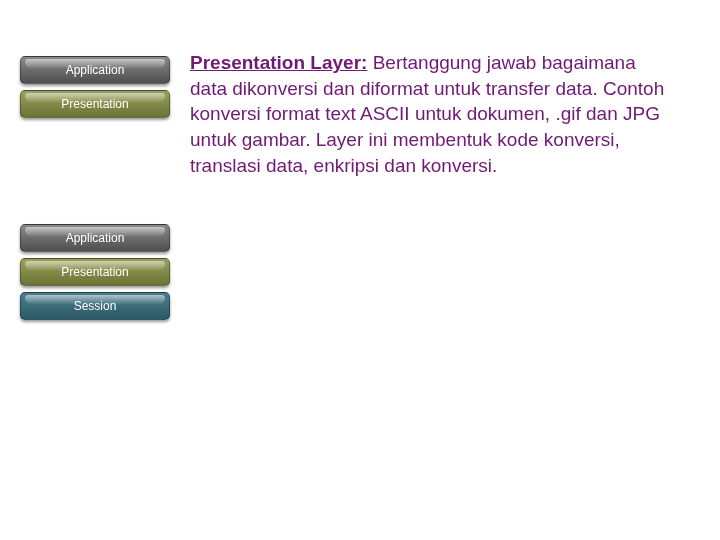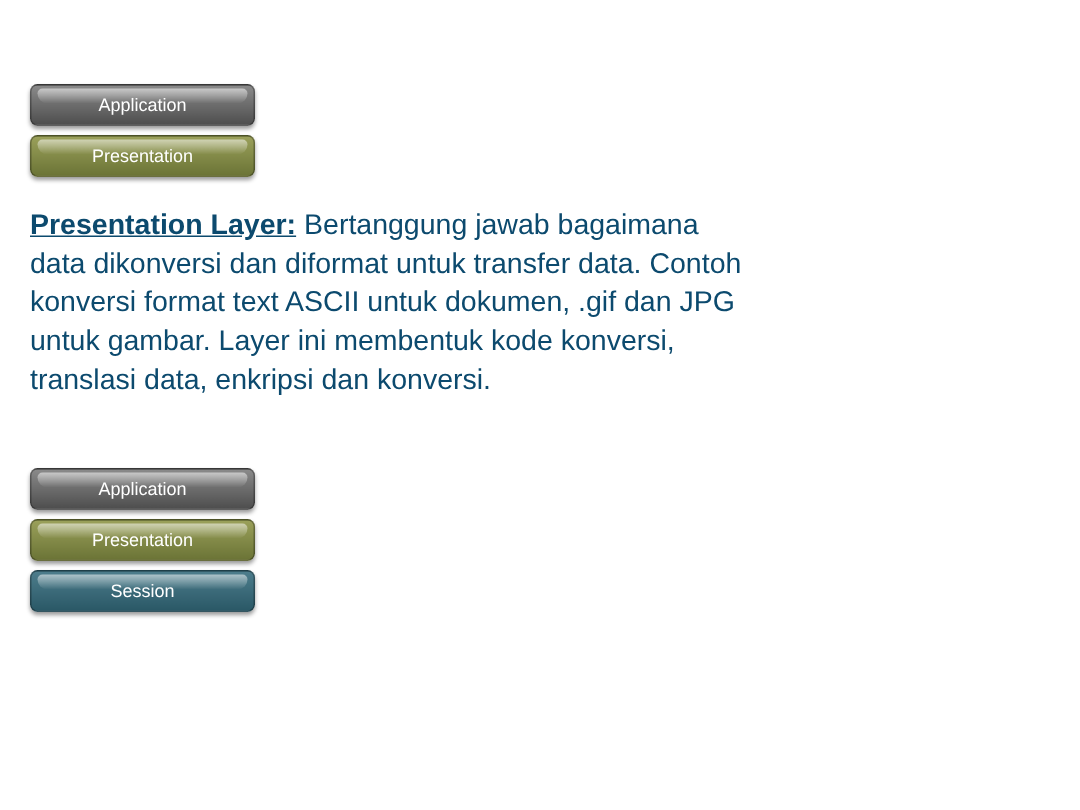--- a/index.html
+++ b/index.html
@@ -1,15 +1,15 @@
 <!DOCTYPE html>
 <html><head>
 <meta charset="utf-8">
 <style>
-  * { box-sizing: border-box; margin: 0; padding: 0; flex-direction: column; }
+  * { box-sizing: border-box; margin: 0; padding: 0; }
   body {
     width: 720px;
     height: 540px;
     background: #fff;
     font-family: Arial, Helvetica, sans-serif;
     padding: 50px 30px 30px 20px;
   }
   .section {
     display: flex;
     align-items: flex-start;
@@ -47,21 +47,21 @@
     background: linear-gradient(to bottom, rgba(255,255,255,0.55), rgba(255,255,255,0));
     border-radius: 4px 4px 8px 8px;
     pointer-events: none;
   }
   .gray { background: linear-gradient(to bottom, #8a8a8a, #4e4e4e); }
   .olive { background: linear-gradient(to bottom, #9aa05a, #6b7436); }
   .teal { background: linear-gradient(to bottom, #4d7d8c, #2a5866); }
   .desc {
     font-size: 19px;
     line-height: 1.35;
-    color: #0c4a6e;
+    color: #701a75;
     font-family: Arial, Helvetica, sans-serif;
     max-width: 480px;
   }
   .desc .title {
     font-weight: bold;
     text-decoration: underline;
   }
 </style>
 </head>
 <body>

